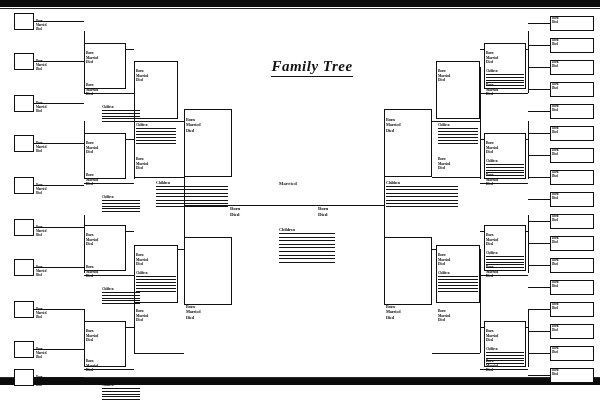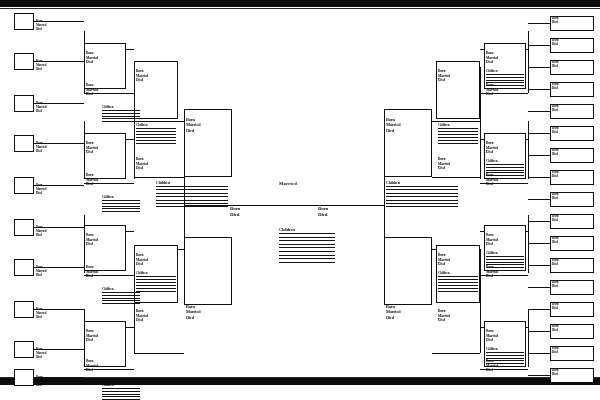--- a/index.html
+++ b/index.html
@@ -91,20 +91,23 @@
 
 <div id="chart">
 
   <div class="edge-bar edge-top"></div>
   <div class="edge-hair" style="top:8px"></div>
   <div class="edge-bar edge-bot"></div>
   <div class="edge-hair" style="top:377px"></div>
 
   <div class="sheet">
 
+    <div id="title-wrap">
+      <span id="title">Family Tree</span>
+    </div>
 
     <div id="married-tag" style="left:273px;top:172px">Married</div>
     <div class="hline" style="left:222px;top:196px;width:108px;height:1.4px"></div>
 
     <div class="lbl lbl-l" style="left:224px;top:197px">
       <span>Born</span>
       <span>Died</span>
     </div>
     <div class="lbl lbl-l" style="left:312px;top:197px">
       <span>Born</span>

